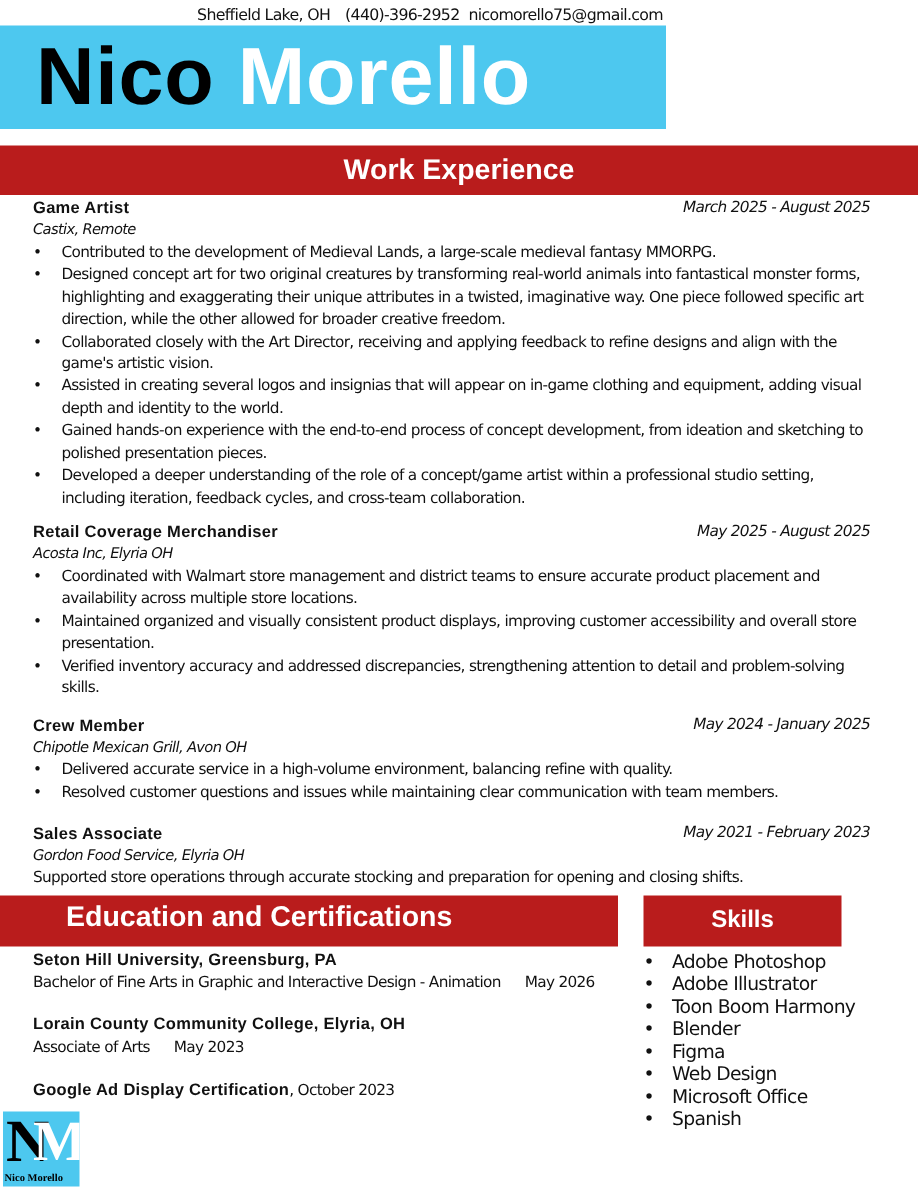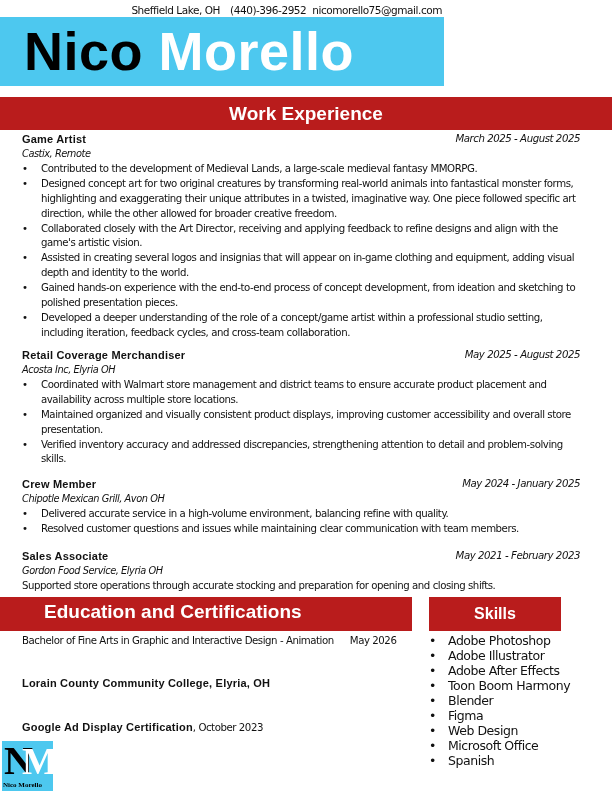--- a/index.html
+++ b/index.html
@@ -124,37 +124,40 @@
   </div>
   <div class="job-company">Gordon Food Service, Elyria OH</div>
   <p class="plain-line">Supported store operations through accurate stocking and preparation for opening and closing shifts.</p>
 </div>
 
 <div class="section-bar edu-bar">Education and Certifications</div>
 
 <div class="section-bar skills-bar">Skills</div>
 
 <div class="edu text" style="top:633px;">
+  <div class="edu-school">Seton Hill University, Greensburg, PA</div>
   <div>
     <span>Bachelor of Fine Arts in Graphic and Interactive Design - Animation</span><span class="gap"></span><span>May 2026</span>
   </div>
 </div>
 
 <div class="edu text" style="top:676px;">
   <div class="edu-school">Lorain County Community College, Elyria, OH</div>
+  <div>
+    <span>Associate of Arts</span><span class="gap"></span><span>May 2023</span>
+  </div>
 </div>
 
 <div class="edu text" style="top:720px;">
   <span class="edu-school">Google Ad Display Certification</span><span>, October 2023</span>
 </div>
 
 <ul class="bullets skills-list text">
   <li>Adobe Photoshop</li>
   <li>Adobe Illustrator</li>
-  <li>Adobe After Effects</li>
   <li>Toon Boom Harmony</li>
   <li>Blender</li>
   <li>Figma</li>
   <li>Web Design</li>
   <li>Microsoft Office</li>
   <li>Spanish</li>
 </ul>
 
 <div class="logo">
   <span class="n">N</span>

